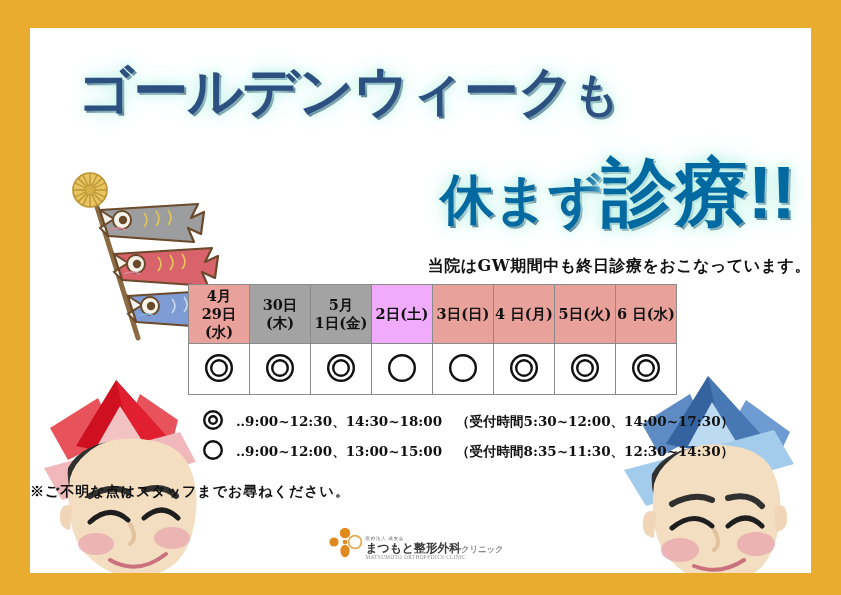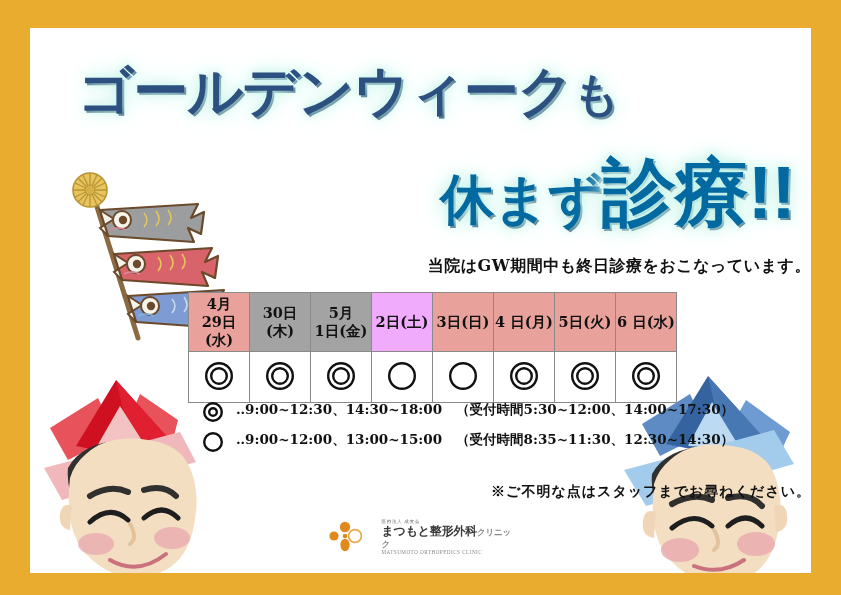--- a/index.html
+++ b/index.html
@@ -63,21 +63,21 @@
   .subtitle{
     position:absolute;left:0;top:228px;width:781px;
     text-align:right;
     font-family:"DejaVu Serif","Liberation Serif",serif;
     font-weight:bold;font-size:16px;color:#111;
     letter-spacing:.5px;
   }
 
   
   .cal{
-    position:absolute;left:158px;top:264px;
+    position:absolute;left:158px;top:256px;
     width:489px;
     border-collapse:collapse;
     table-layout:fixed;
   }
   .cal th,.cal td{
     border:1px solid #8a8a8a;
     text-align:center;
     font-family:"DejaVu Serif","Liberation Serif",serif;
     color:#111;
   }
@@ -93,45 +93,45 @@
     font-size:13px;vertical-align:middle;
   }
   .mark{display:inline-block;line-height:0;}
   .mark svg{display:block;}
 
   
   .legend{
     position:absolute;left:172px;top:373px;width:520px;
   }
   .leg-row{
-    display:flex;align-items:flex-start;height:30px;
+    display:flex;align-items:flex-end;height:30px;
     font-family:"DejaVu Serif","Liberation Serif",serif;
     font-weight:bold;font-size:13.5px;color:#111;
     white-space:nowrap;
   }
   .leg-ico{width:34px;flex:0 0 34px;display:flex;
            align-items:center;justify-content:flex-start;}
   .leg-main{margin-right:14px;}
   .leg-sub{}
 
   
   .note{
     position:absolute;left:0;top:455px;width:781px;
-    text-align:right;
+    text-align:left;
     font-family:"DejaVu Serif","Liberation Serif",serif;
     font-weight:bold;font-size:14px;color:#111;
     letter-spacing:1px;
   }
 
   
   .logo{
     position:absolute;left:50%;top:492px;transform:translateX(-50%);
     width:190px;height:40px;
     background:#ffffff;
-    display:flex;align-items:flex-start;gap:16px;
+    display:flex;align-items:flex-end;gap:0;
   }
   .logo-mark{flex:0 0 40px;width:40px;height:34px;}
   .logo-txt{display:flex;flex-direction:column;justify-content:center;
             line-height:1.05;}
   .logo-corp{font-size:4.6px;color:#6b6b6b;letter-spacing:.6px;
              font-family:"DejaVu Sans","Liberation Sans",sans-serif;}
   .logo-name{font-size:12px;color:#3a3a3a;font-weight:bold;
              font-family:"DejaVu Sans","Liberation Sans",sans-serif;
              letter-spacing:-.2px;}
   .logo-name .kana{font-size:8.5px;color:#8a8a8a;}

